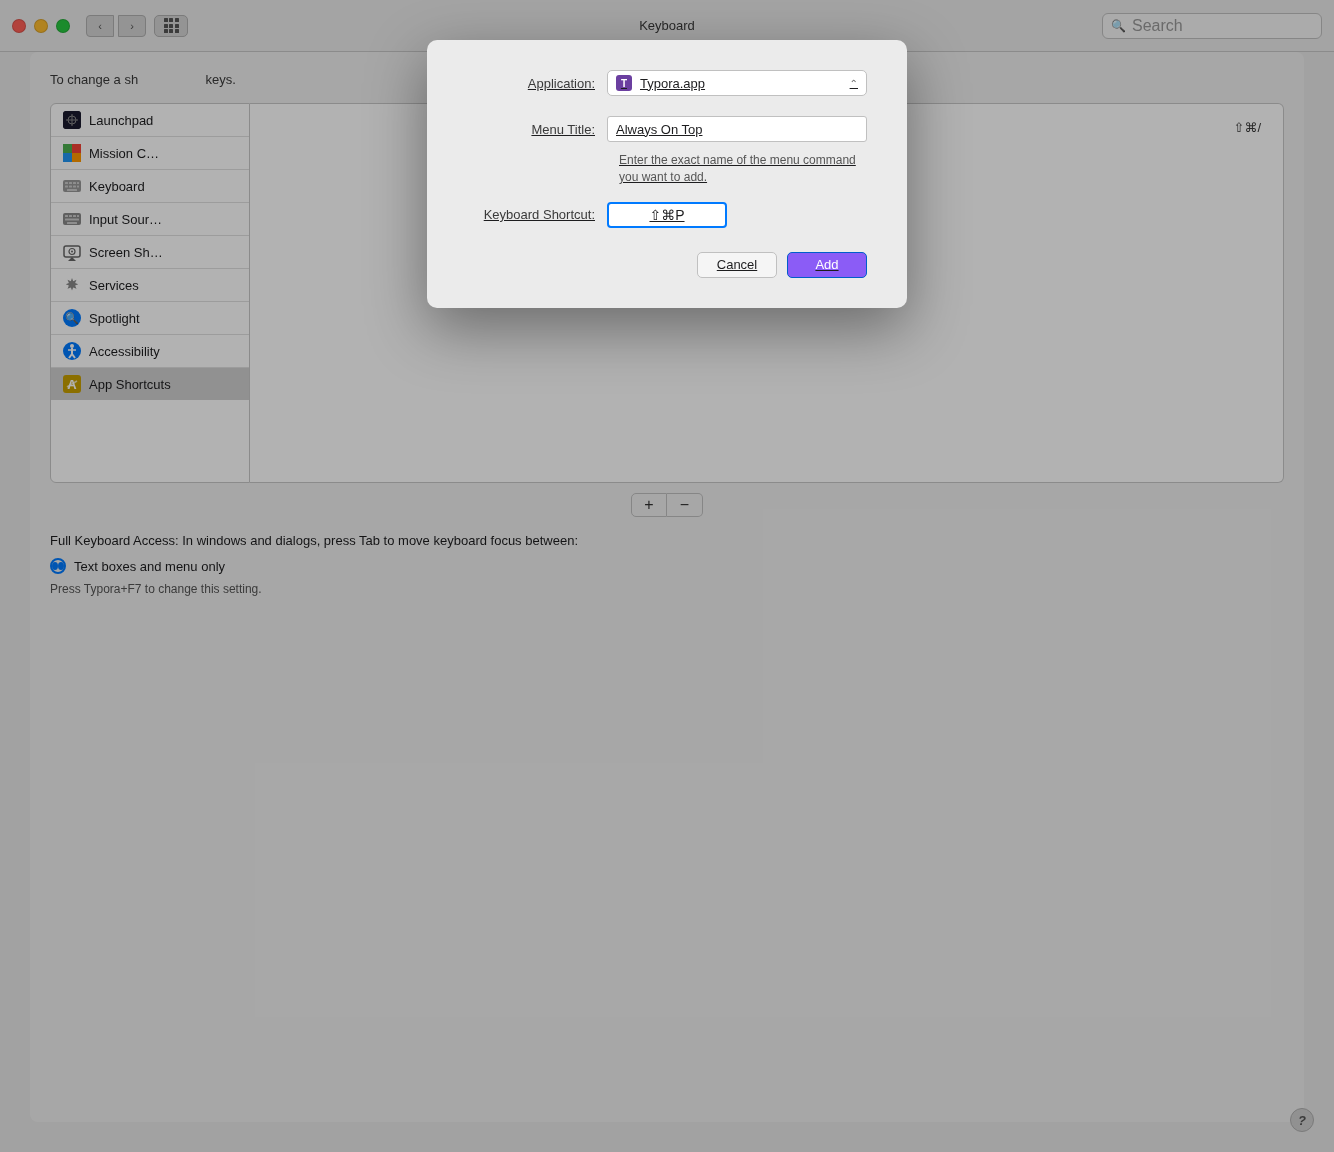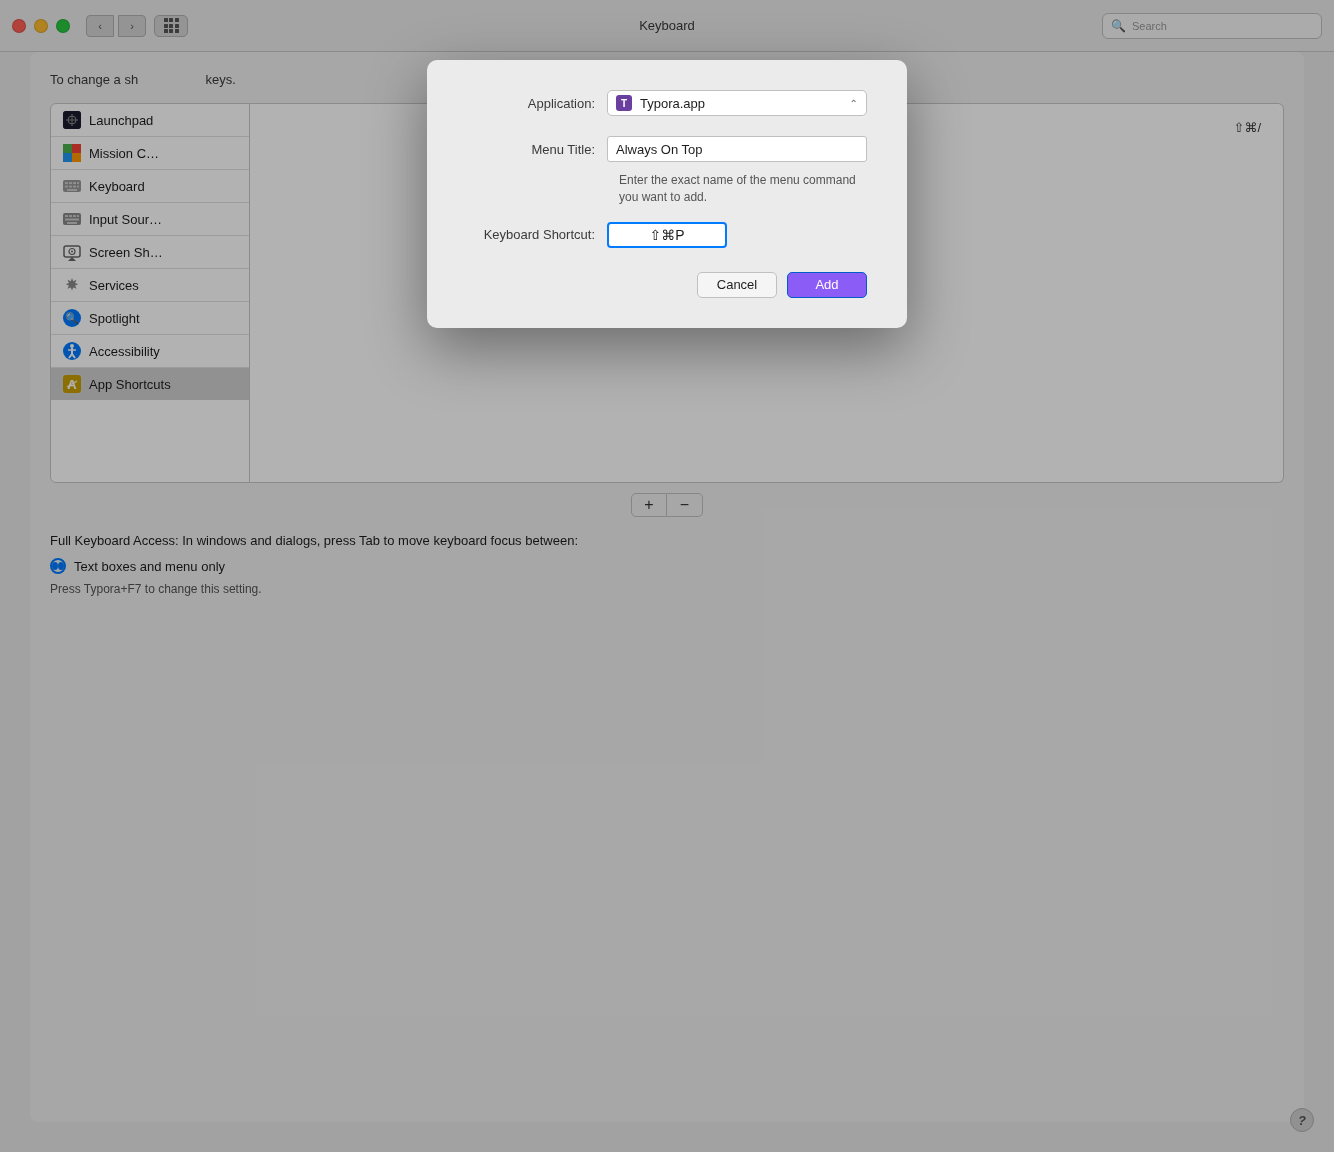--- a/index.html
+++ b/index.html
@@ -342,21 +342,22 @@
       position: absolute;
       top: 0;
       left: 0;
       right: 0;
       bottom: 0;
       background: rgba(0,0,0,0.3);
       z-index: 100;
       display: flex;
       align-items: flex-start;
       justify-content: center;
-      padding-top: 60px;
+      padding-top: 40px;
+      text-decoration: underline;
     }
 
     .modal {
       background: #ebebeb;
       border-radius: 10px;
       padding: 30px 40px;
       width: 480px;
       box-shadow: 0 20px 60px rgba(0,0,0,0.4);
     }
 
@@ -507,21 +508,21 @@
       <div class="grid-dot"></div>
         <div class="grid-dot"></div>
         <div class="grid-dot"></div>
     </div>
   </div>
 
   <span class="title-text">Keyboard</span>
 
   <div class="search-bar">
     <span>🔍</span>
-    <span style="color:#999;font-size:11px;text-align:right;">Search</span>
+    <span style="color:#999;font-size:16px;text-align:right;">Search</span>
   </div>
 </div>
 
 <div class="main-content">
 
   <div class="description-text">
     <span>To change a sh</span>
     <span style="display:inline-block; width:60px;"></span>
     <span>keys.</span>
   </div>

